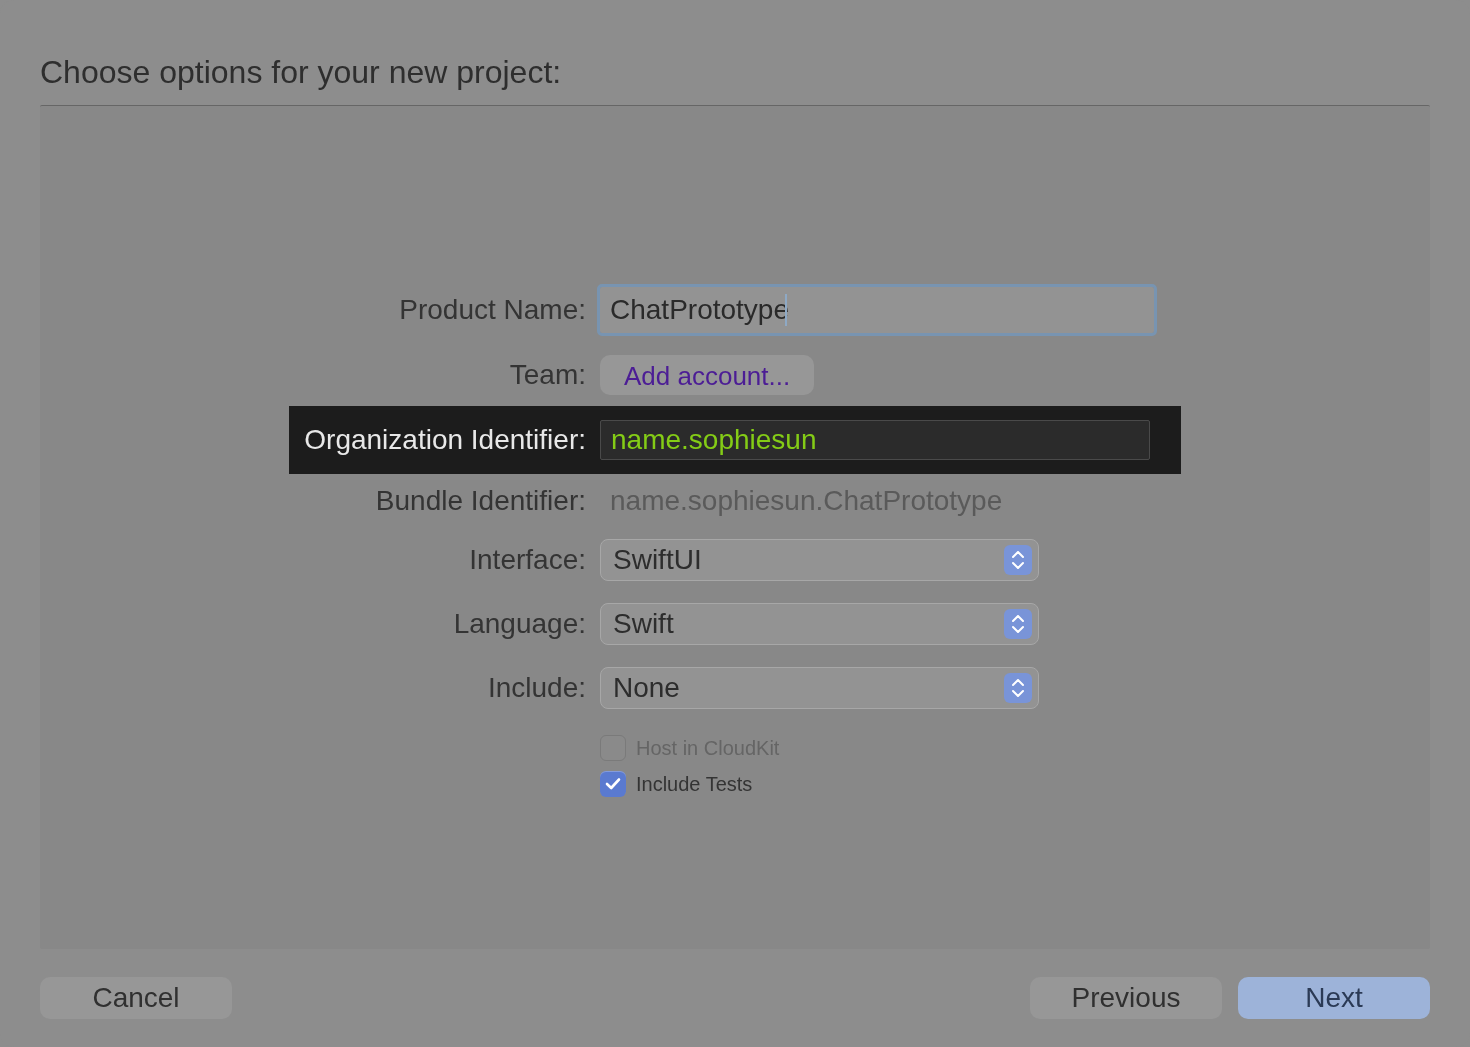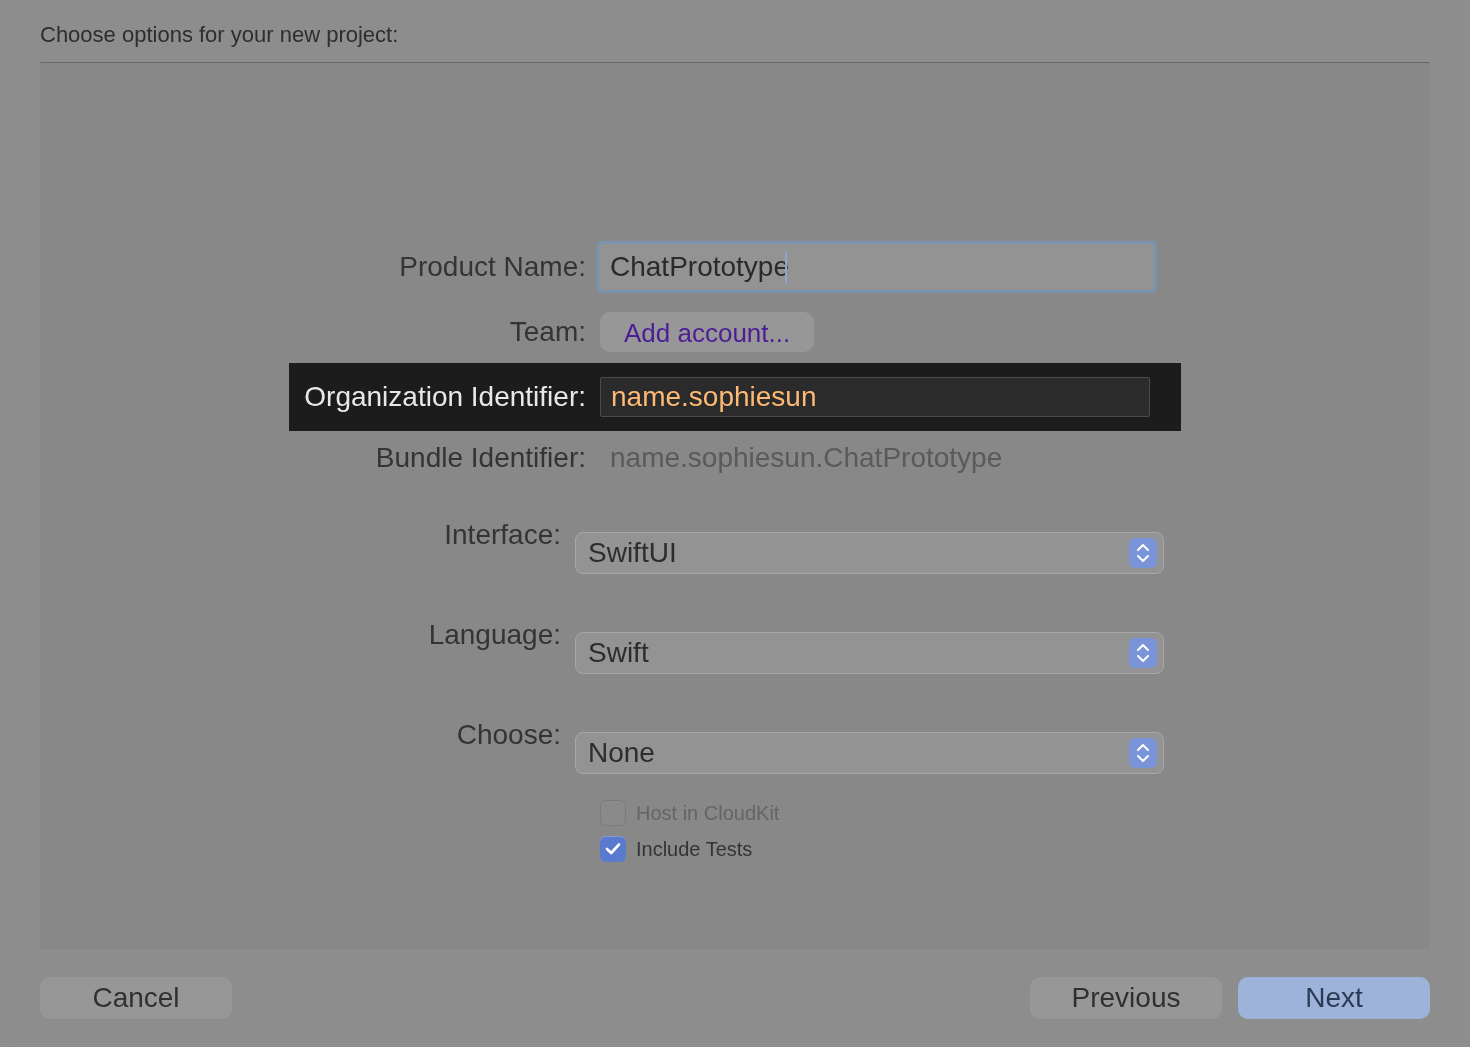--- a/index.html
+++ b/index.html
@@ -15,23 +15,24 @@
     width: 1470px;
     height: 1047px;
     background: #8d8d8d;
     border-radius: 14px;
     padding: 22px 40px 28px 40px;
     display: flex;
     flex-direction: column;
   }
   .dialog-title {
     color: #2e2e2e;
-    font-size: 22px;
+    font-size: 32px;
     font-weight: 400;
     margin-bottom: 14px;
+    margin-top: 32px;
   }
   .panel {
     flex: 1;
     background: #888888;
     border-radius: 2px;
     border-top: 1px solid rgba(0,0,0,0.25);
     position: relative;
     overflow: hidden;
   }
   .form {
@@ -103,43 +104,42 @@
     padding-top: 14px;
     padding-bottom: 14px;
   }
   .row.highlight .lbl { color: #e8e8e8; }
   .org-input {
     width: 550px;
     height: 40px;
     background: #2b2b2b;
     border: 1px solid #4a4a4a;
     border-radius: 2px;
-    color: #fdba74;
+    color: #84cc16;
     font-size: 28px;
     padding: 2px 10px;
     font-family: inherit;
   }
   
   .static-val {
     font-size: 28px;
     color: #5a5a5a;
     padding-left: 10px;
   }
   
   .popup {
-    width: 589px;
+    width: 439px;
     height: 42px;
     background: #939393;
     border: 1px solid #a7a7a7;
     border-radius: 8px;
     display: flex;
     align-items: center;
     position: relative;
     cursor: default;
-    margin-top: 36px;
   }
   .popup-text {
     flex: 1;
     color: #2d2d2d;
     font-size: 28px;
     padding-left: 12px;
   }
   .popup-indicator {
     width: 28px;
     height: 30px;
@@ -271,21 +271,21 @@
                 </svg>
               <svg width="12" height="8" viewBox="0 0 12 8">
                   <path d="M1 2 L6 7 L11 2" stroke="#fff" stroke-width="2" fill="none" stroke-linecap="round" stroke-linejoin="round"></path>
                 </svg>
             </span>
           </div>
         </div>
       </div>
 
       <div class="row">
-        <div class="lbl">Choose:</div>
+        <div class="lbl">Include:</div>
         <div class="ctrl">
           <div class="popup">
             <span class="popup-text">None</span>
             <span class="popup-indicator">
               <svg width="12" height="8" viewBox="0 0 12 8">
                   <path d="M1 6 L6 1 L11 6" stroke="#fff" stroke-width="2" fill="none" stroke-linecap="round" stroke-linejoin="round"></path>
                 </svg>
               <svg width="12" height="8" viewBox="0 0 12 8">
                   <path d="M1 2 L6 7 L11 2" stroke="#fff" stroke-width="2" fill="none" stroke-linecap="round" stroke-linejoin="round"></path>
                 </svg>

